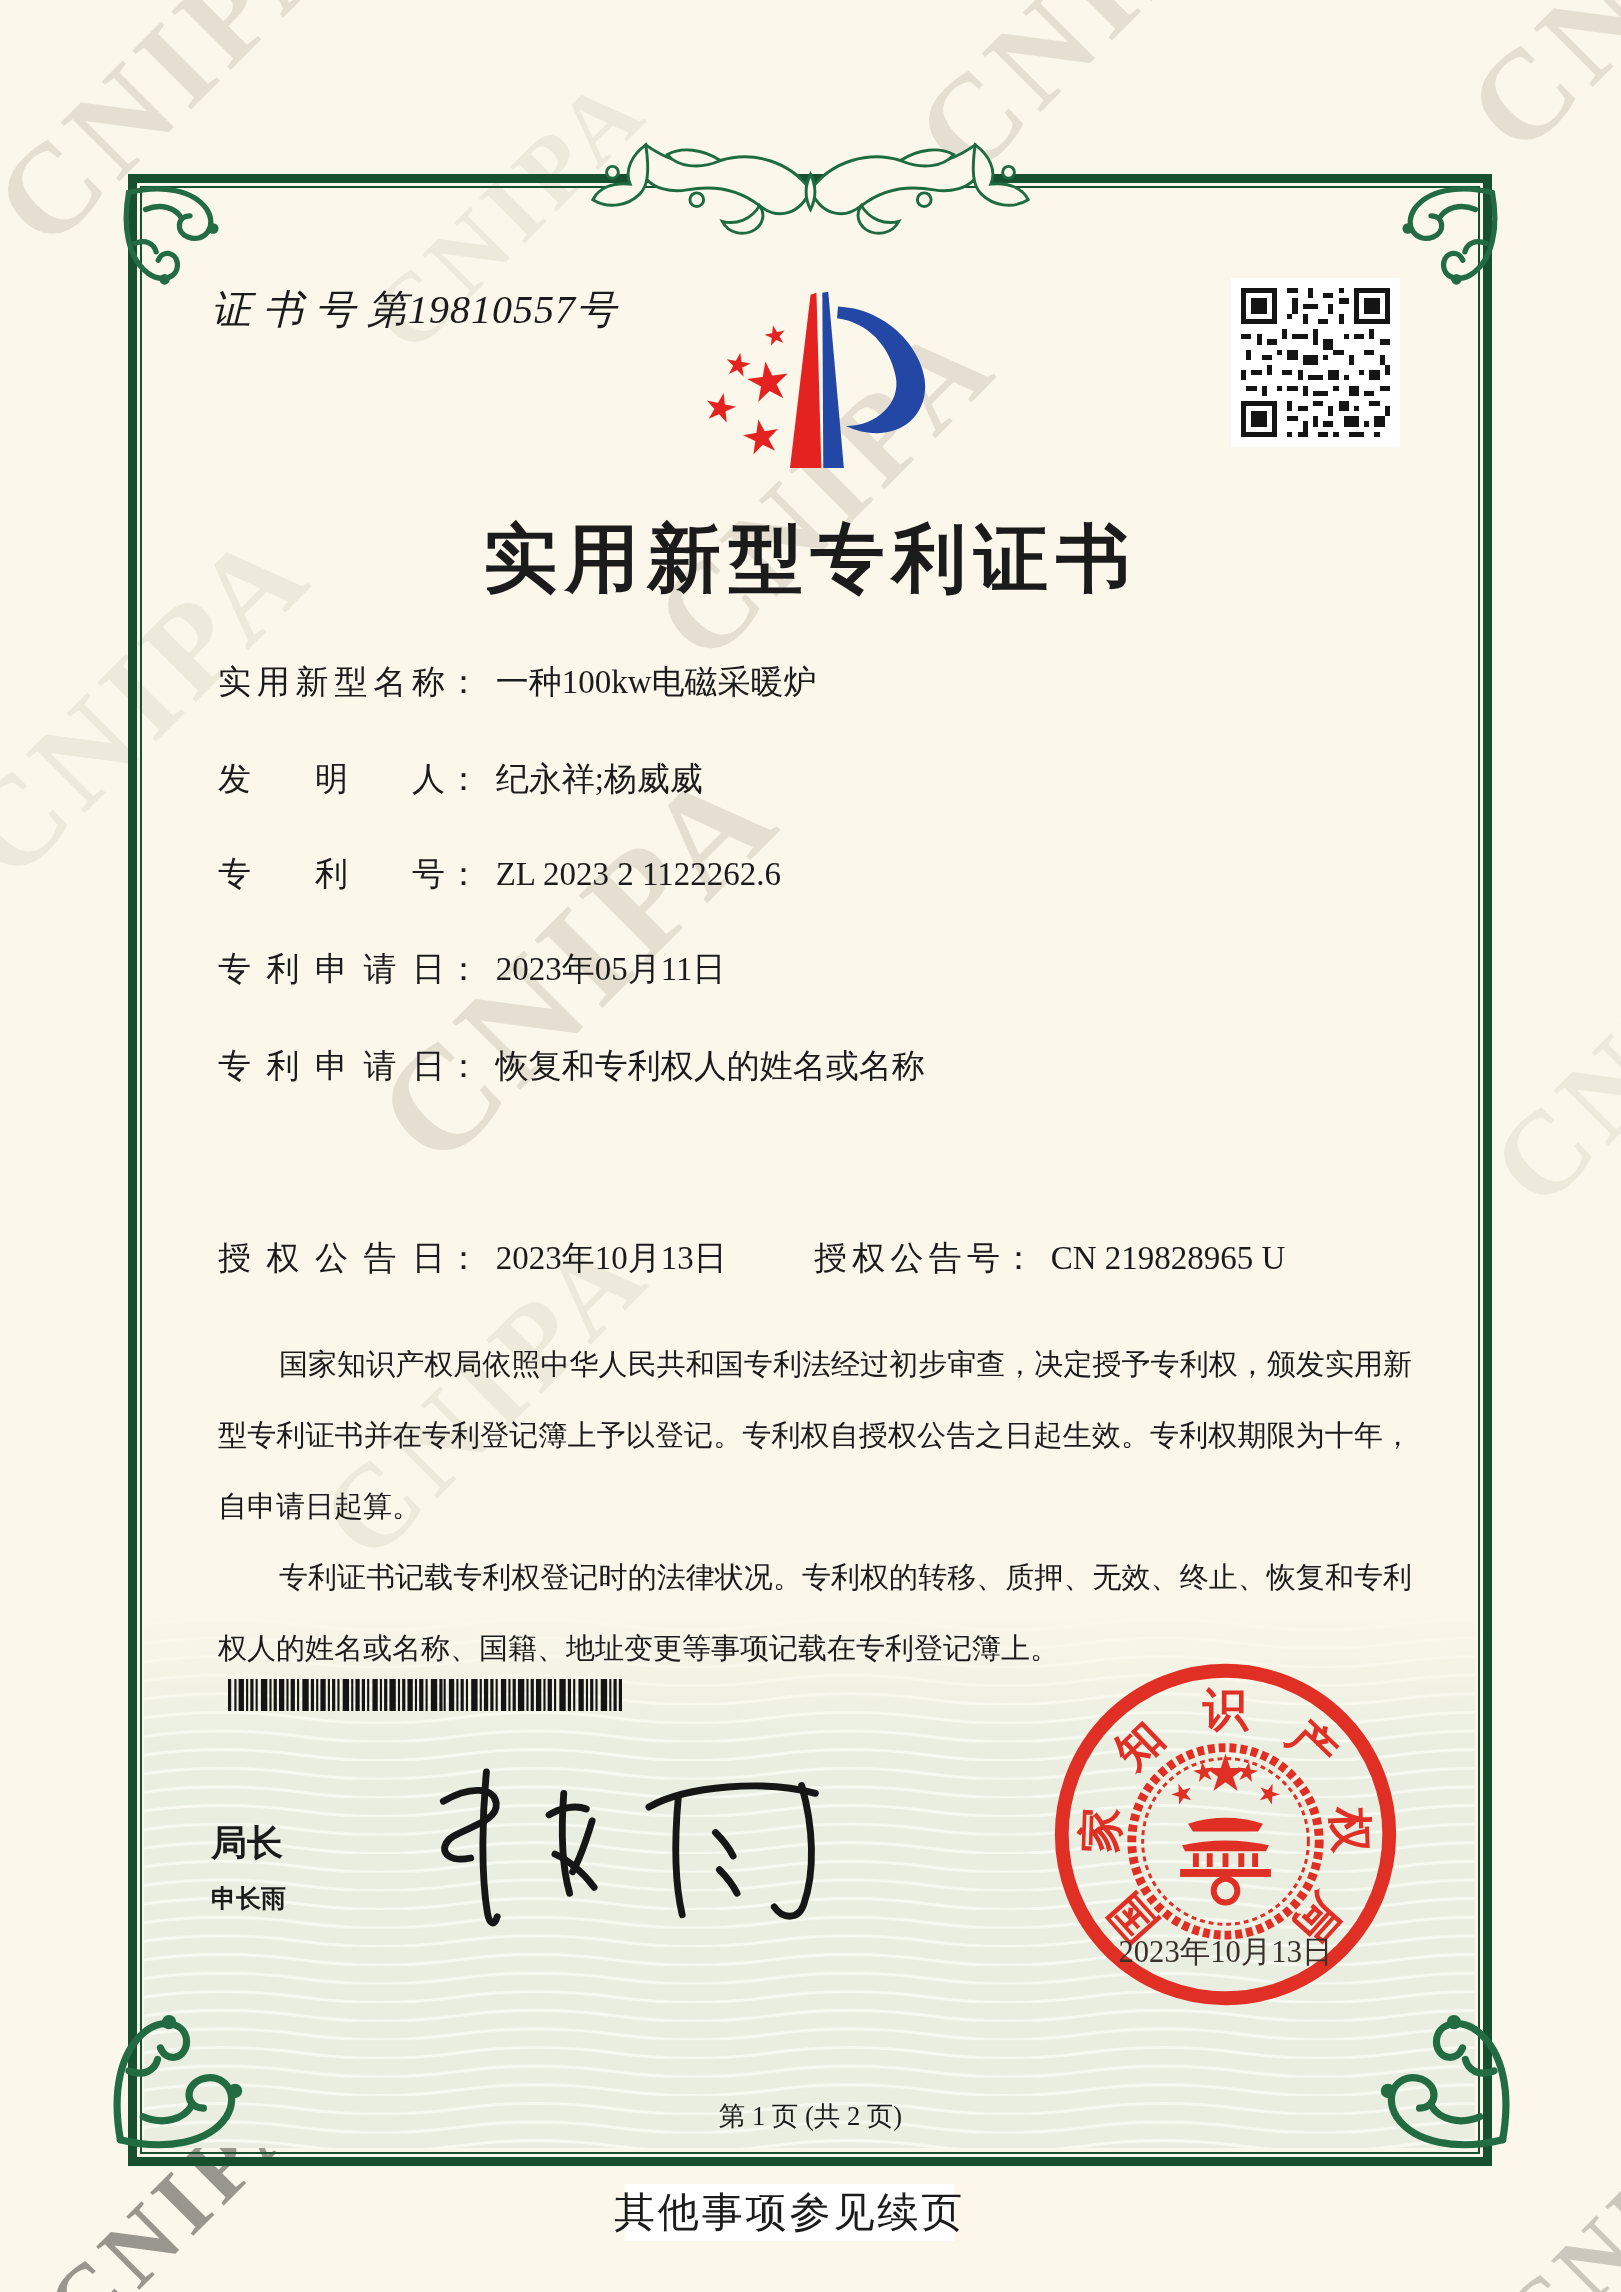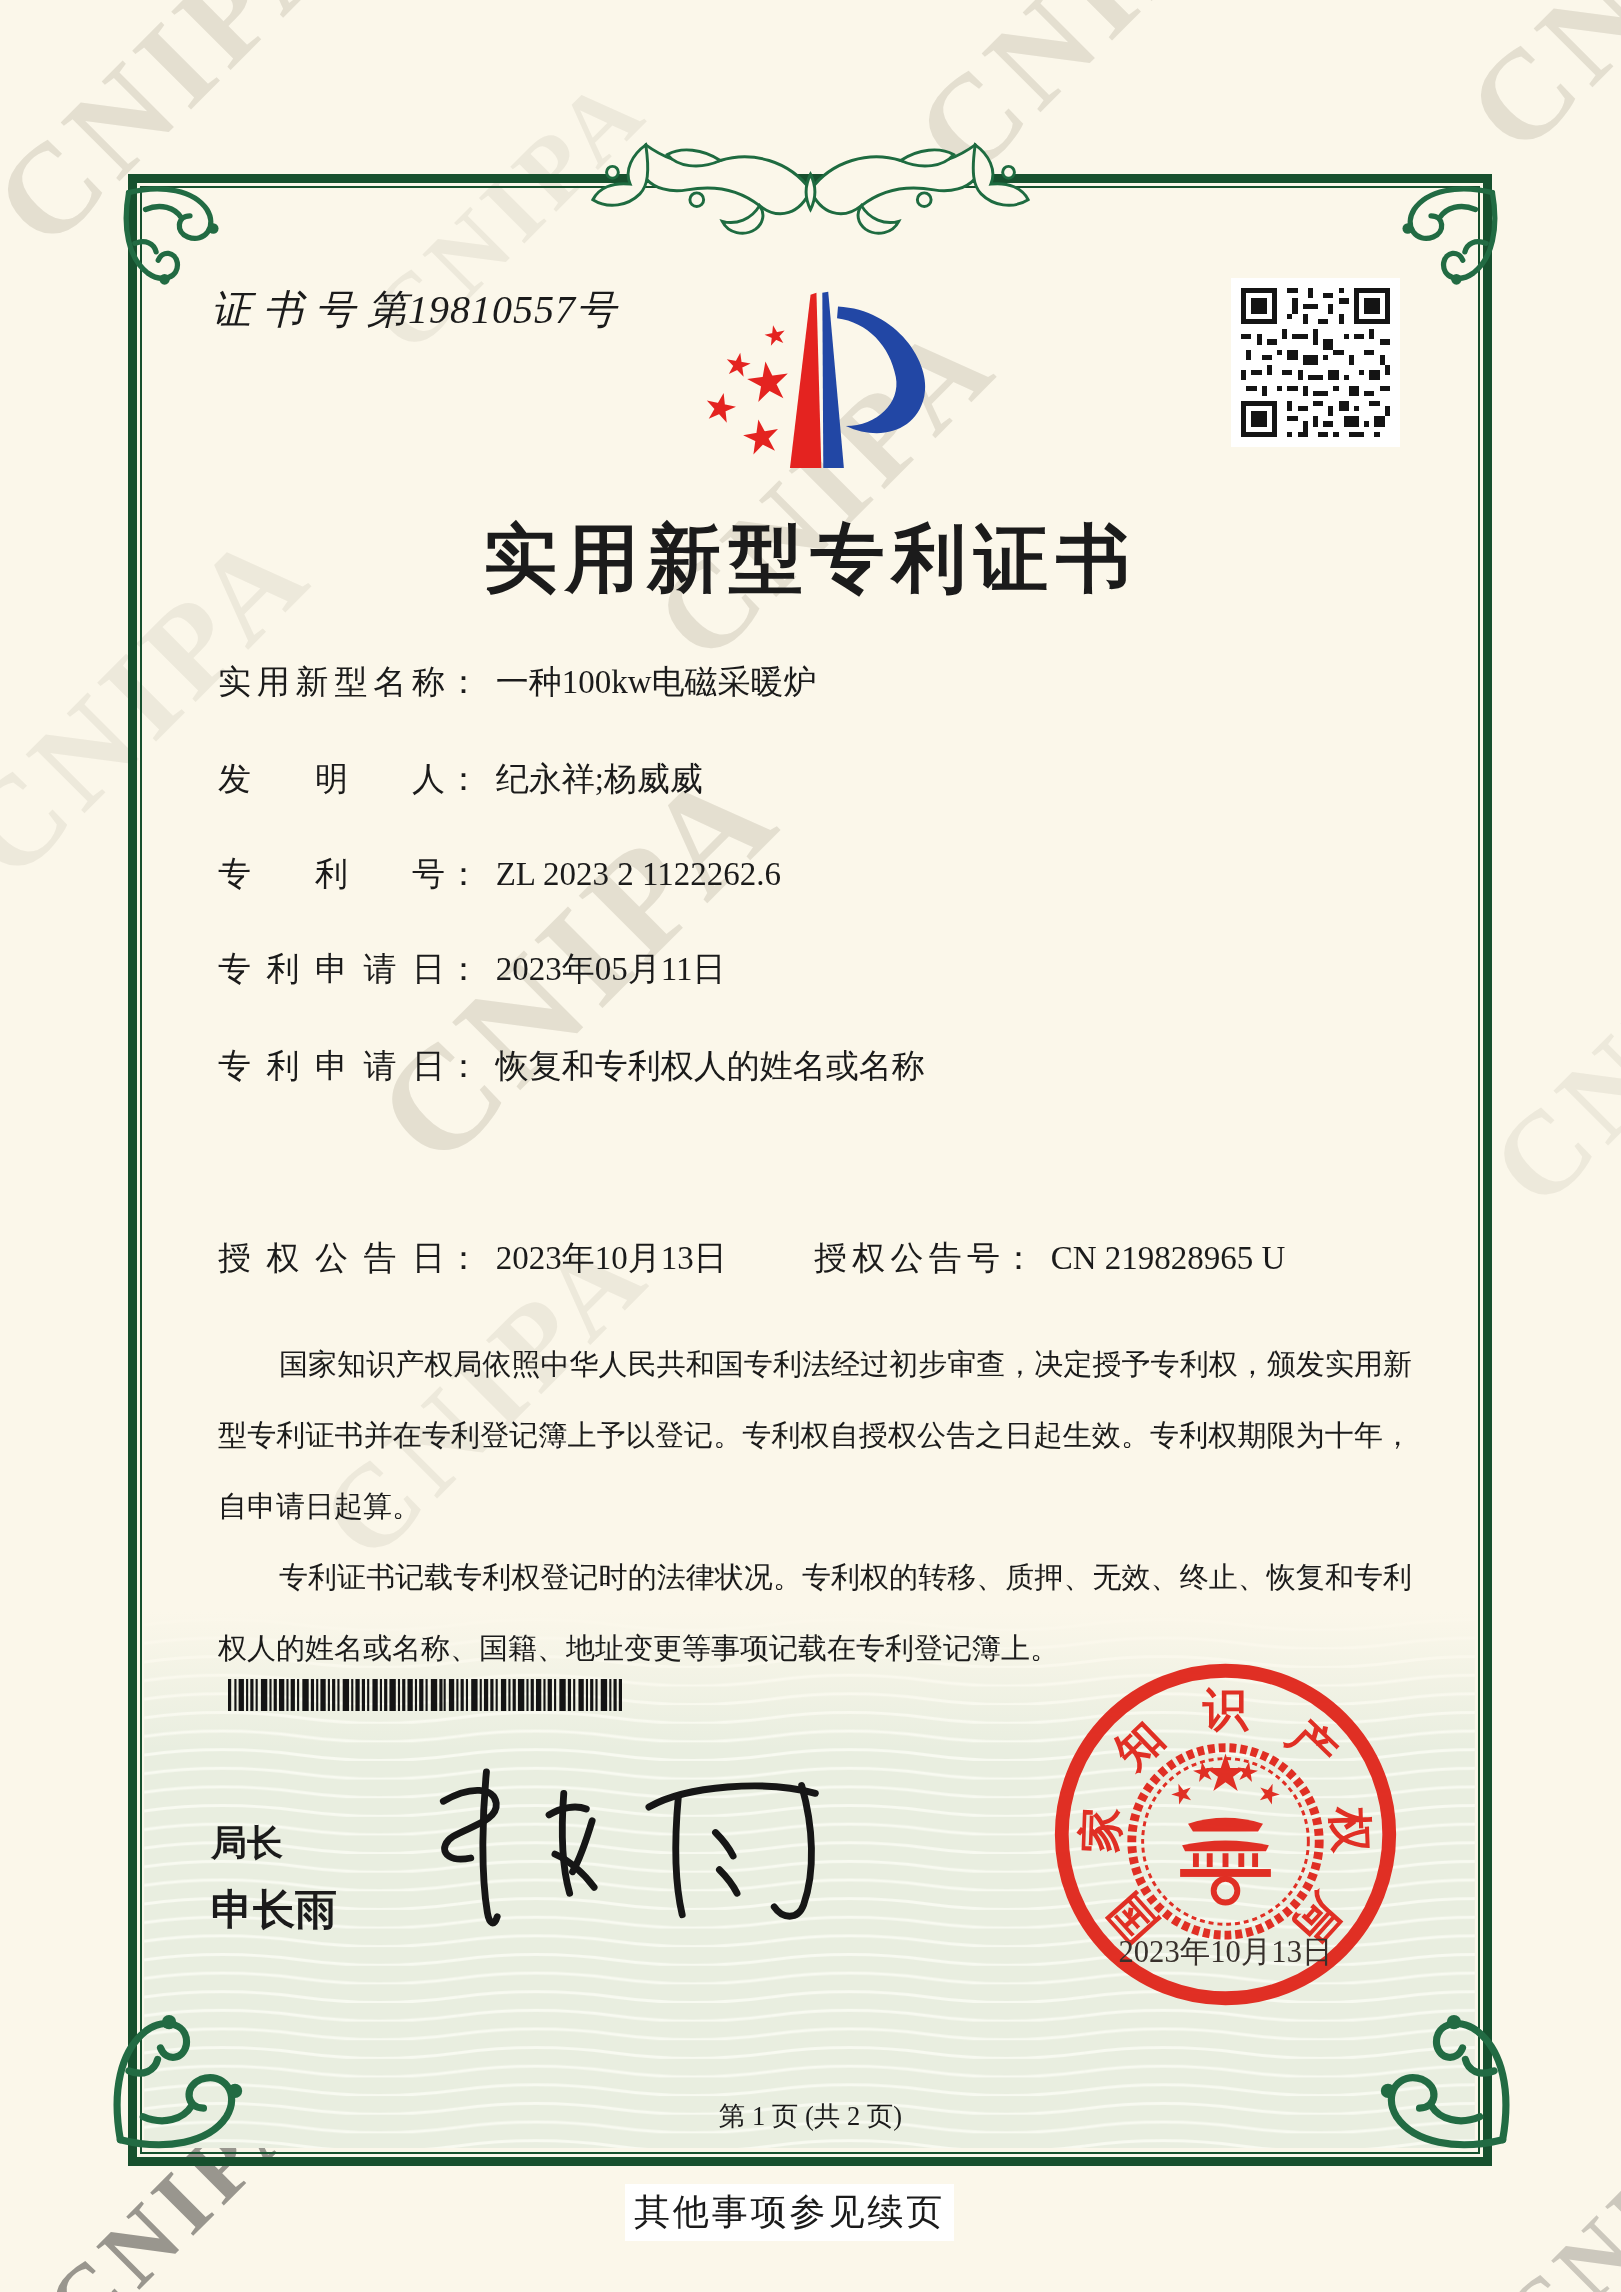--- a/index.html
+++ b/index.html
@@ -25,25 +25,25 @@
   .lbl{display:inline-block;width:227px;text-align:justify;text-align-last:justify;vertical-align:bottom;}
   .lbl.narrow{width:186px;}
   .val{margin-left:15.7px;}
   .row .colon{margin-left:2px;}
   .paras{position:absolute;left:218px;top:1329px;width:1194px;font-size:29px;line-height:71px;
          text-align:justify;}
   .paras p{margin:0;text-indent:61px;}
   .sig-title{position:absolute;left:211px;top:1819px;font-family:"Liberation Sans","DejaVu Sans",sans-serif;
              font-weight:bold;font-size:36px;}
   .sig-name{position:absolute;left:211px;top:1882px;font-family:Liberation Serif, serif;
-            font-weight:bold;font-size:42px;}
+            font-weight:bold;font-size:25px;}
   .pagefoot{position:absolute;left:0;top:2098px;width:1621px;text-align:center;font-size:26.5px;}
   .note-band{position:absolute;left:625px;top:2184px;width:329px;height:57px;background:#ffffff;
              display:flex;align-items:center;justify-content:center;}
-  .note-band span{font-size:36px;letter-spacing:2.9px;white-space:nowrap;}
+  .note-band span{font-size:41px;letter-spacing:2.9px;white-space:nowrap;}
   .wave-fade{position:absolute;left:144px;top:1612px;width:1331px;height:137px;
              background:linear-gradient(#fbf7ea,rgba(251,247,234,0));}
 </style>
 </head>
 <body>
 
 <div class="page">
 
   <span class="wm" style="left:-34px;top:172px;font-size:127px;">CNIPA</span>
   <span class="wm" style="left:887px;top:103px;font-size:127px;">CNIPA</span>

